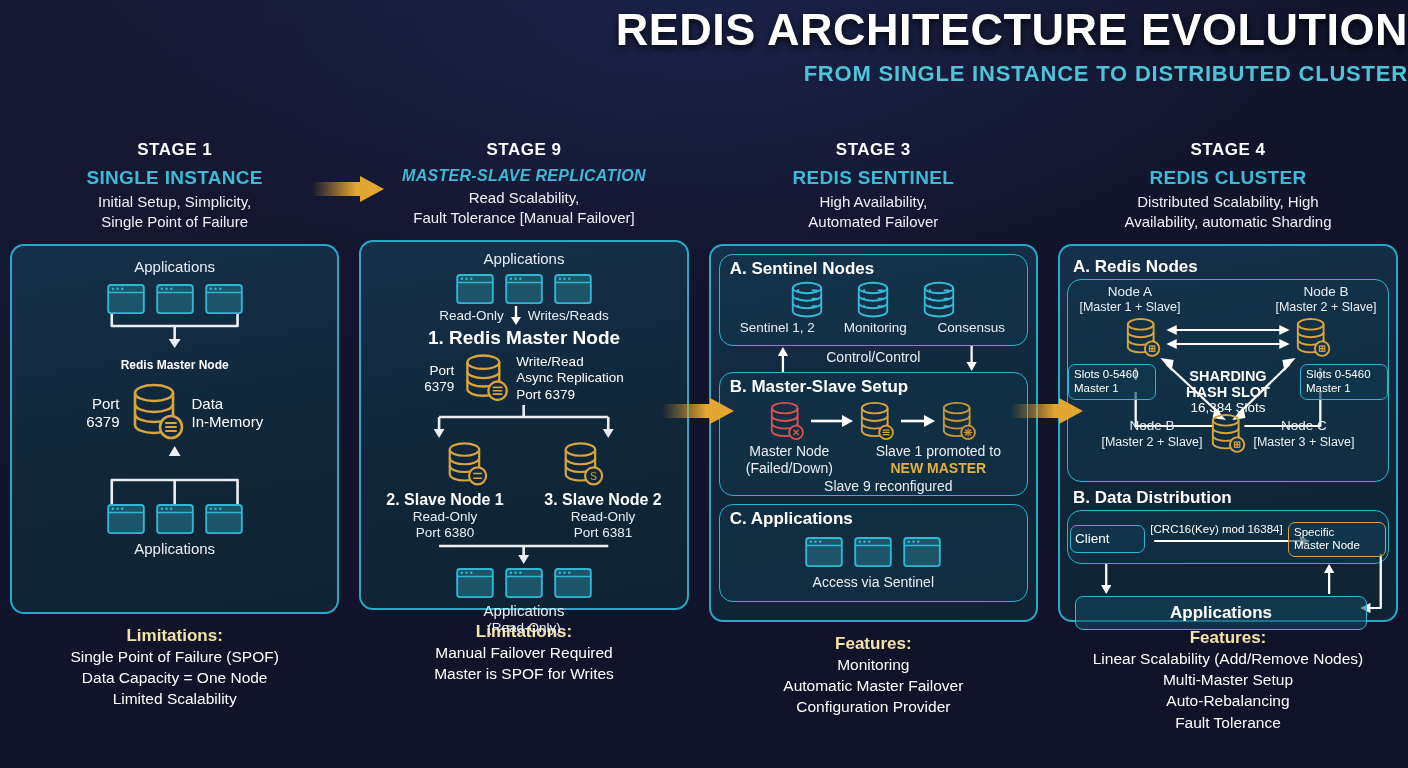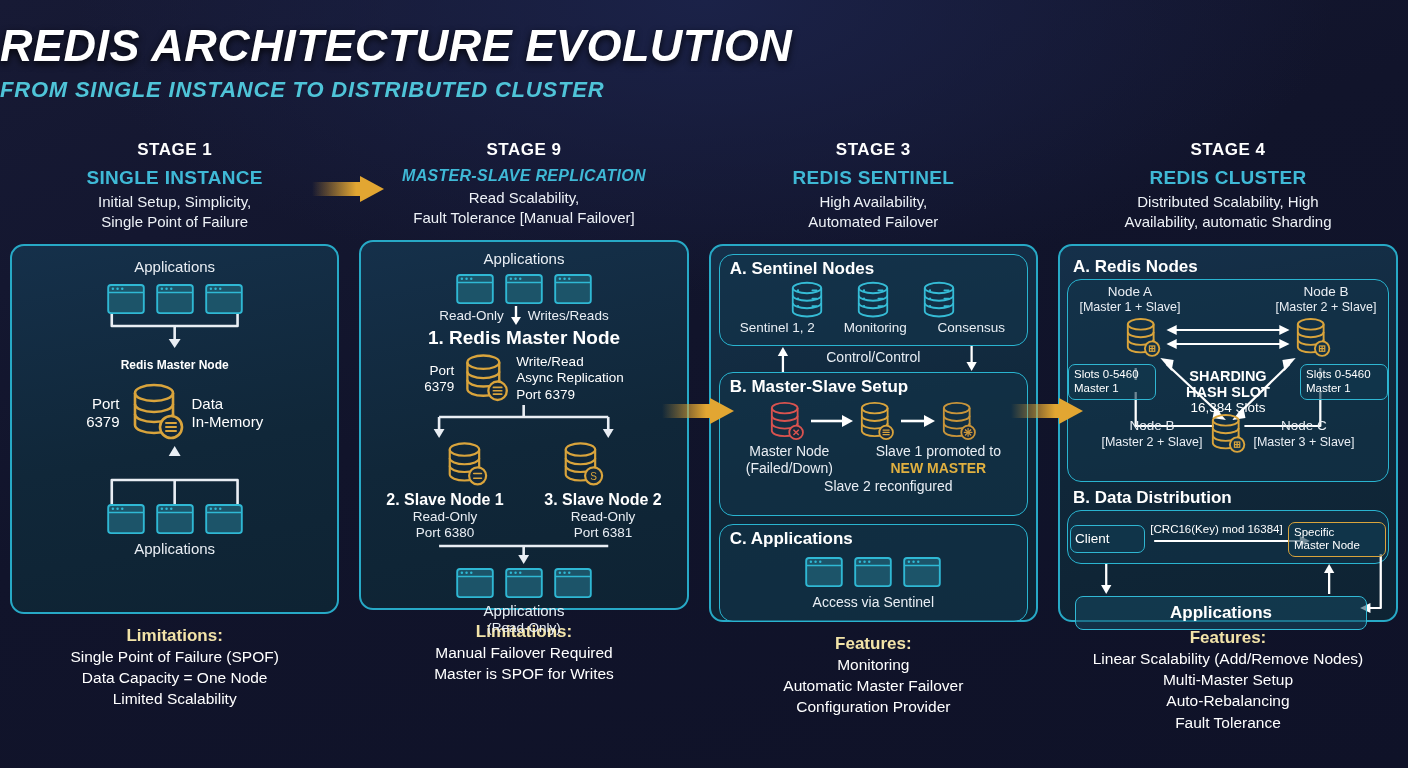--- a/index.html
+++ b/index.html
@@ -12,21 +12,21 @@
     position:relative;
   }
   .page {
     position:absolute; inset:0;
     background:
       radial-gradient(ellipse 900px 420px at 50% 0%, #1b2248 0%, rgba(27,34,72,0) 70%),
       linear-gradient(160deg, #171a35 0%, #11142b 45%, #0f1228 100%);
   }
 
   
-  .header { text-align:left; padding-top:22px;font-style:italic; }
+  .header { text-align:right; padding-top:6px; }
   .h-title {
     font-size:45px; font-weight:bold; letter-spacing:0.5px;
     color:#ffffff; text-shadow:0 3px 7px rgba(0,0,0,.8);
     line-height:1.05;
   }
   .h-sub {
     margin-top:8px;
     font-size:22px; font-weight:bold; letter-spacing:0.8px;
     color:#4fc4d8;
   }
@@ -459,21 +459,21 @@
         <div style="position:relative; height:26px;">
           <svg width="100%" height="26" viewBox="0 0 300 26" preserveAspectRatio="none">
             <path d="M62 26 L62 8" stroke="#fff" stroke-width="2.2"></path>
               <path d="M62 1 l-5 9 h10 z" fill="#fff"></path>
             <path d="M245 0 L245 18" stroke="#fff" stroke-width="2.2"></path>
               <path d="M245 25 l-5 -9 h10 z" fill="#fff"></path>
           </svg>
           <div class="lbl" style="position:absolute; left:0; right:0; top:3px; font-size:14px;">Control/Control</div>
         </div>
 
-        <div class="subbox" style="height:144px;">
+        <div class="subbox" style="height:124px;">
           <div class="sub-title">B. Master-Slave Setup</div>
           <div class="row" style="gap:0px; margin-top:1px;">
             <svg width="44" height="42" viewBox="0 0 58 52">
               <g fill="none" stroke="#d9534f" stroke-width="2.4">
                 <ellipse cx="26" cy="9" rx="17" ry="7"></ellipse>
                 <path d="M9 9 v30 a17 7 0 0 0 34 0 v-30"></path>
                 <path d="M9 19 a17 7 0 0 0 34 0"></path>
                   <path d="M9 29 a17 7 0 0 0 34 0"></path>
               </g>
               <circle cx="41" cy="41" r="9" fill="#17293c" stroke="#d9534f" stroke-width="2.4"></circle>
@@ -520,21 +520,21 @@
           <div class="row" style="gap:8px; align-items:flex-start; margin-top:1px;">
             <div style="width:122px;">
               <div class="lbl" style="font-size:14px;">Master Node</div>
               <div class="lbl" style="font-size:14px;">(Failed/Down)</div>
             </div>
             <div style="width:160px;">
               <div class="lbl" style="font-size:14px;">Slave 1 promoted to</div>
               <div class="lbl" style="font-size:14px; font-weight:bold; color:#e0b040;">NEW MASTER</div>
             </div>
           </div>
-          <div class="lbl" style="font-size:14px; margin-top:1px; padding-left:30px;">Slave 2 reconfigured</div>
+          <div class="lbl" style="font-size:14px; margin-top:1px; padding-left:30px;">Slave 9 reconfigured</div>
         </div>
 
         <div class="subbox" style="height:98px; margin-top:8px;">
           <div class="sub-title">C. Applications</div>
           <div class="apps-row" style="margin-top:6px;">
             <svg class="app-ico" viewBox="0 0 40 32">
               <rect x="1" y="1" width="38" height="30" rx="3" fill="#1c5469" stroke="#2fb8d4" stroke-width="2"></rect>
               <line x1="1" y1="9" x2="39" y2="9" stroke="#2fb8d4" stroke-width="1.6"></line>
               <circle cx="6" cy="5" r="1.3" fill="#2fb8d4"></circle>
                 <circle cx="11" cy="5" r="1.3" fill="#2fb8d4"></circle>

